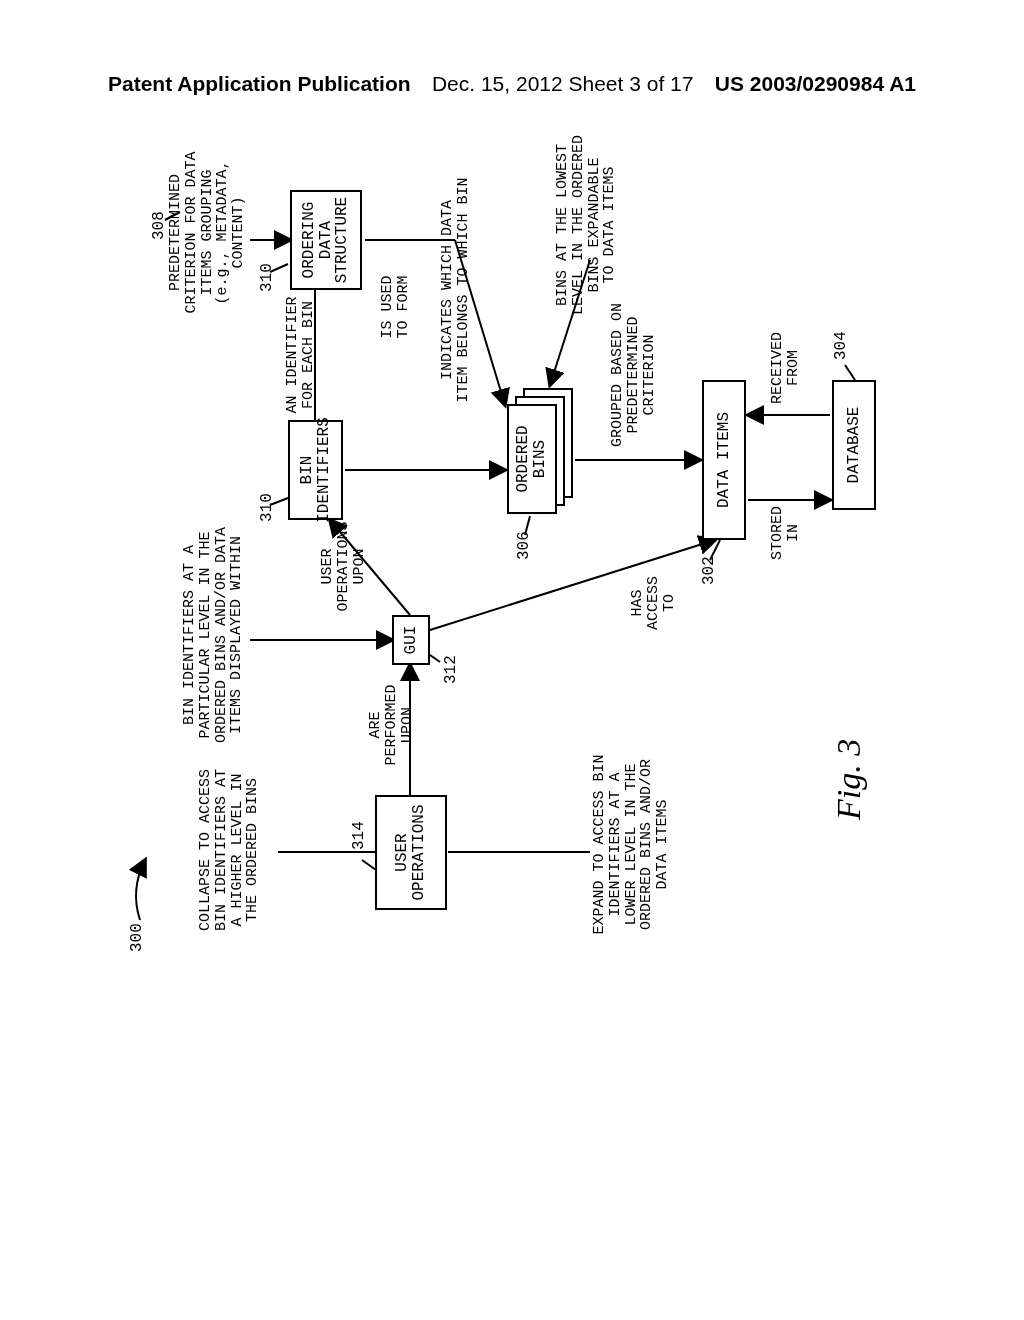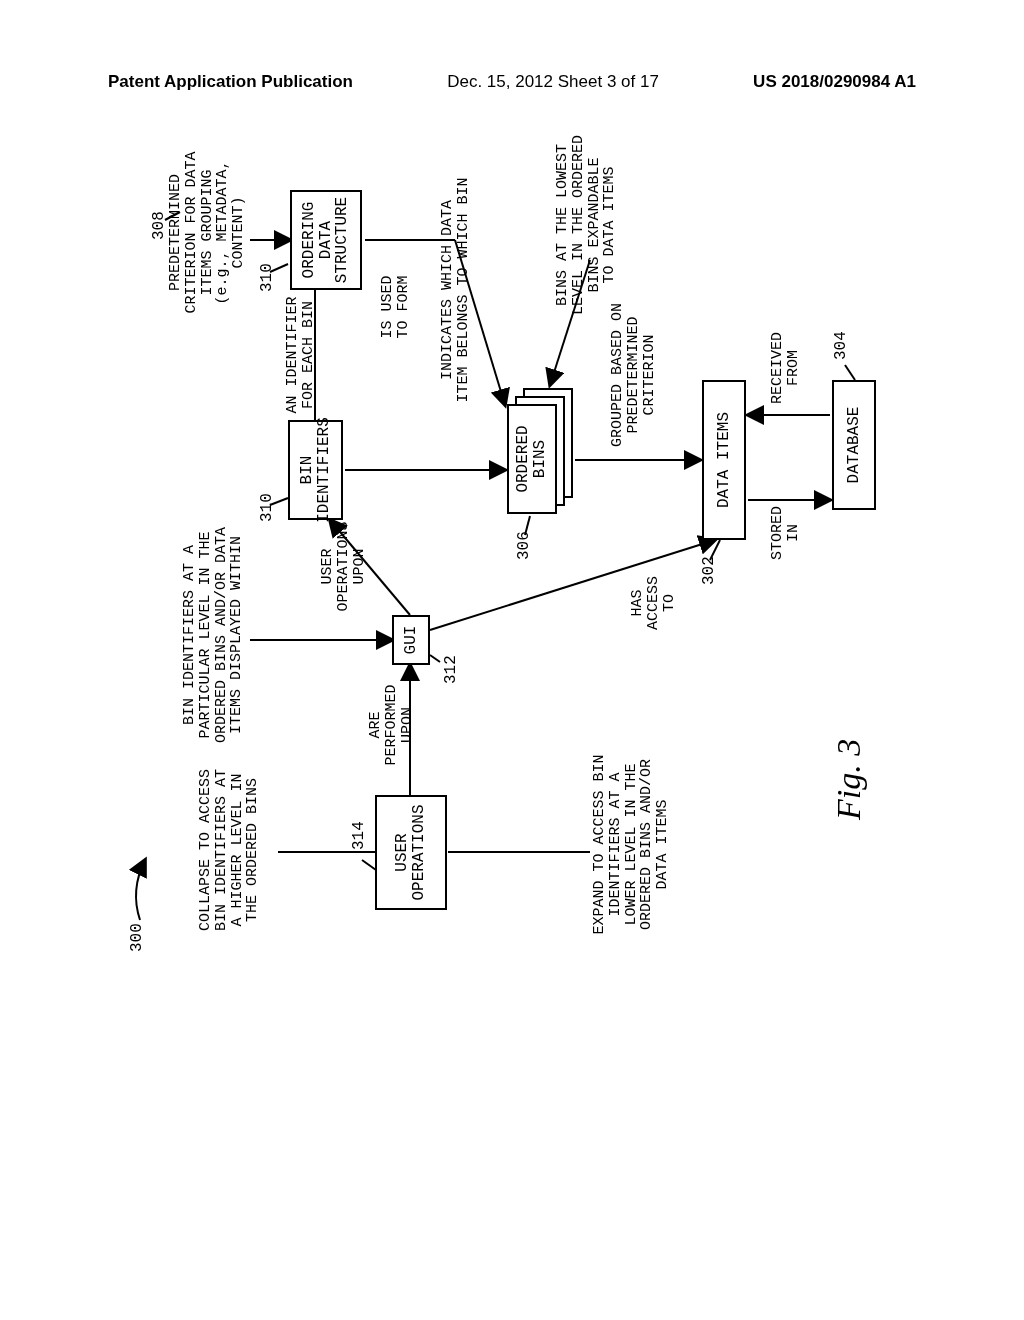--- a/index.html
+++ b/index.html
@@ -9,21 +9,21 @@
     background: #fff;
     font-family: Arial, Helvetica, sans-serif;
     position: relative;
     color: #000;
   }
   .header {
     display: flex;
     justify-content: space-between;
     width: 1024px;
     padding: 72px 108px 0 108px;
-    font-size: 17px;
+    font-size: 21px;
   }
   .header-left { font-weight: bold; }
   .header-center { }
   .header-right { font-weight: bold; }
 
   
   .figure-viewport {
     position: absolute;
     left: 110px;
     top: 140px;
@@ -78,21 +78,21 @@
     font-style: italic;
     font-size: 34px;
   }
 </style>
 </head>
 <body>
 
 <div class="header">
   <span class="header-left">Patent Application Publication</span>
   <span class="header-center">Dec. 15, 2012  Sheet 3 of 17</span>
-  <span class="header-right">US 2018/0290984 A1</span>
+  <span class="header-right">US 2003/0290984 A1</span>
 </div>
 
 <div class="figure-viewport">
 <div class="figure">
 
   <svg class="arrows">
     <defs>
       <marker id="ah" markerWidth="10" markerHeight="10" refX="8" refY="5" orient="auto">
         <path d="M0,0 L10,5 L0,10 Z" fill="#000"></path>
       </marker>

